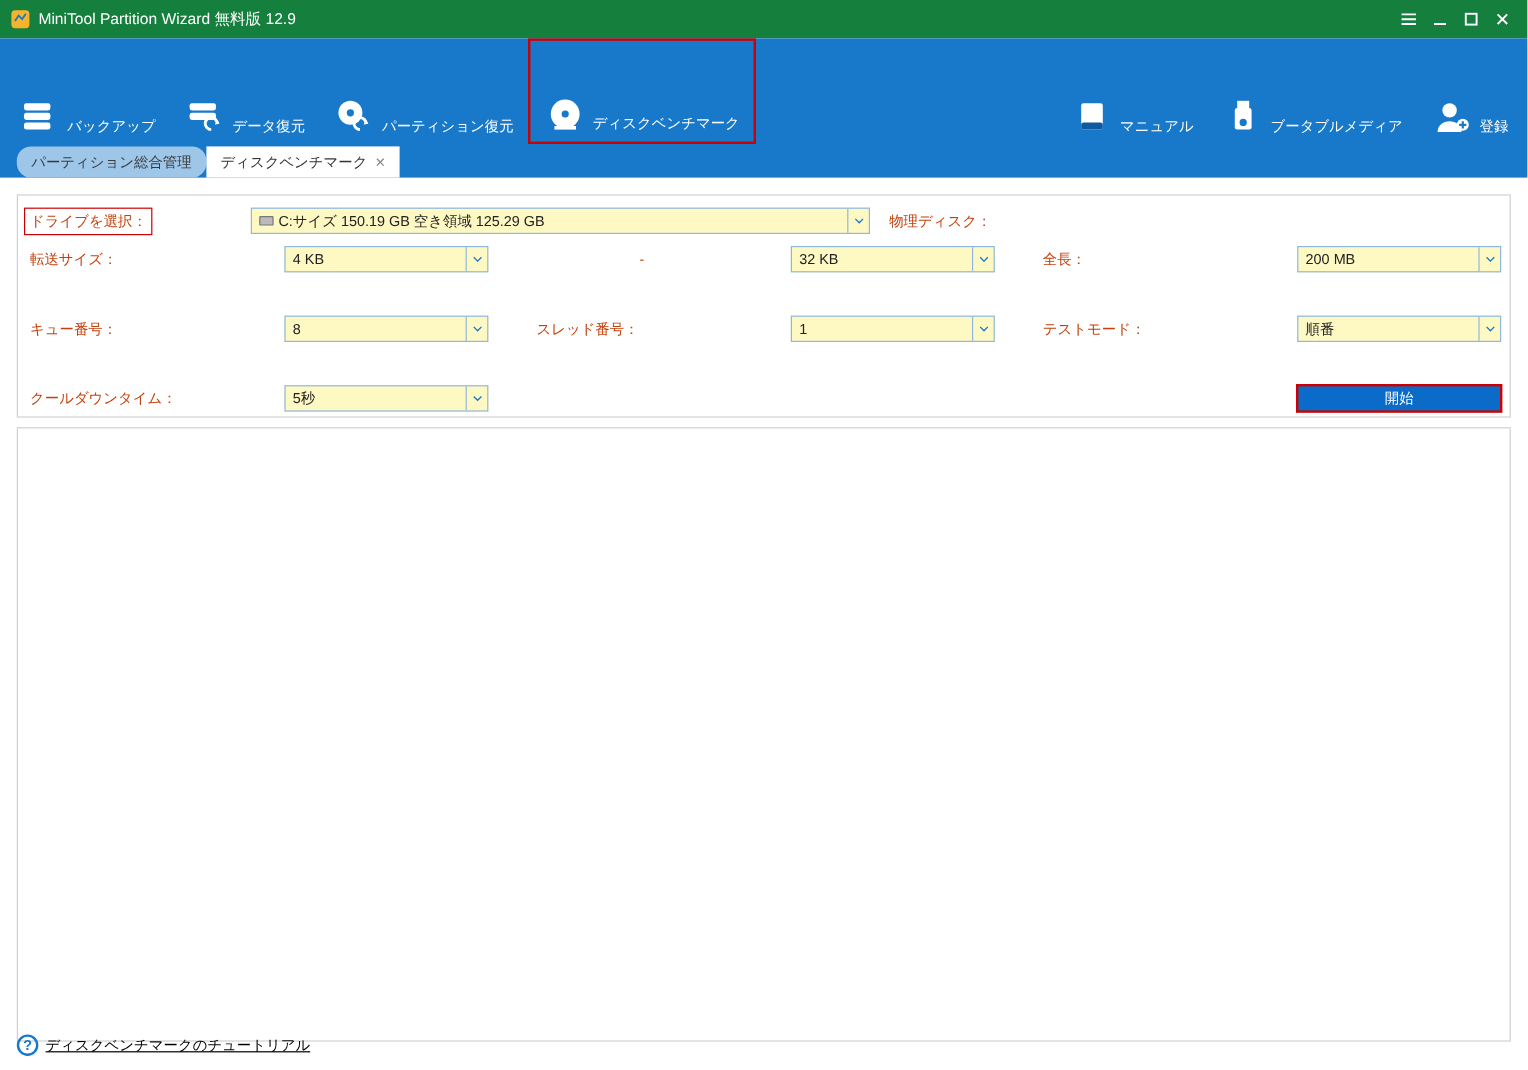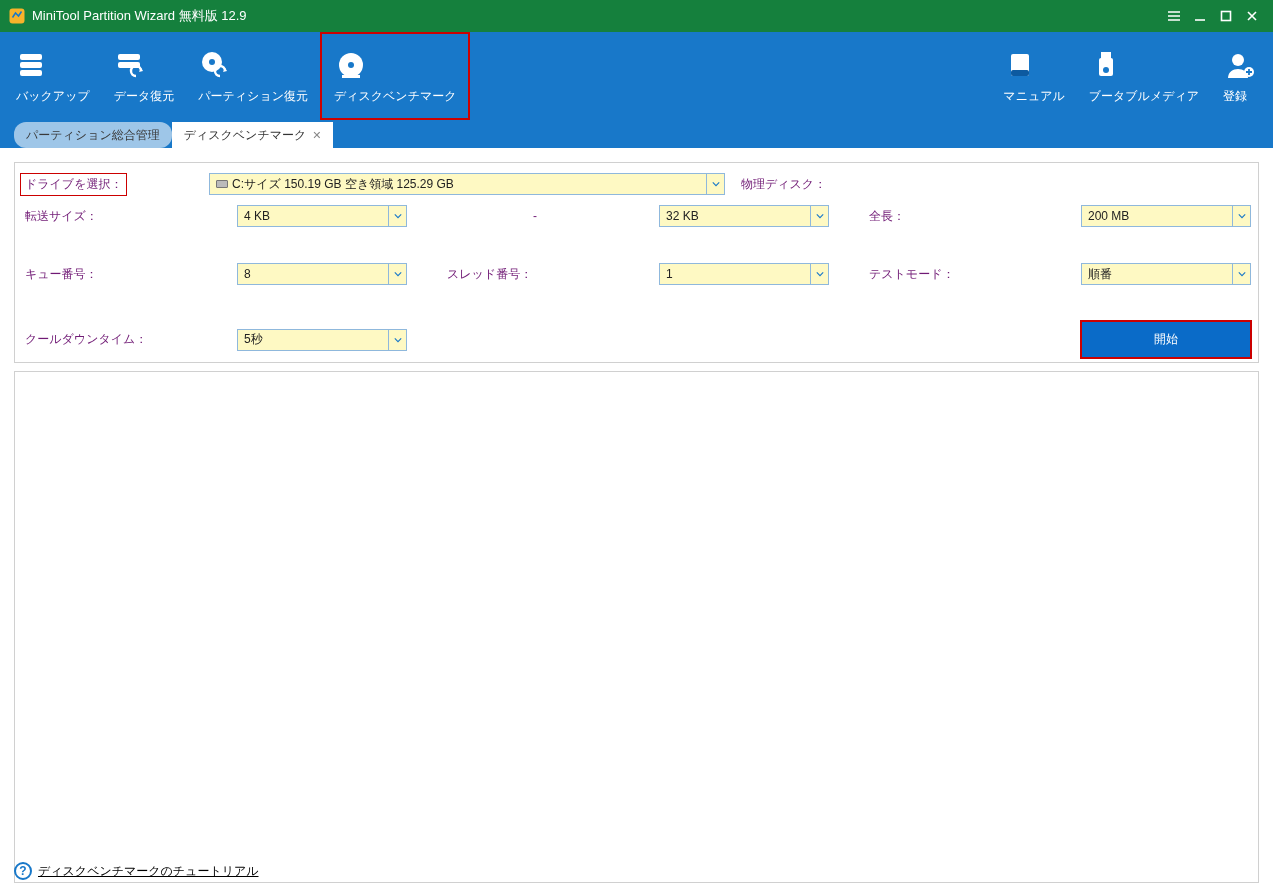--- a/index.html
+++ b/index.html
@@ -5,48 +5,48 @@
 * { box-sizing: border-box; margin: 0; padding: 0; }
 body { font-family: "Meiryo", "Yu Gothic", sans-serif; font-size: 12px; background: #fff; width: 1273px; height: 892px; overflow: hidden; }
 
 .titlebar { background: #15803d; height: 32px; display: flex; align-items: center; padding: 0 8px; color: #fff; }
 .titlebar .app-icon { width: 18px; height: 18px; margin-right: 6px; display: inline-flex; align-items: center; justify-content: center; }
 .titlebar .title { font-size: 13px; }
 .titlebar .spacer { flex: 1; }
 .titlebar .win-btn { width: 26px; height: 24px; display: inline-flex; align-items: center; justify-content: center; color: #fff; }
 
 .toolbar { background: #1878c9; height: 88px; display: flex; align-items: stretch; padding: 0 4px; color: #fff; }
-.toolbar .tb-item { display: flex; flex-direction: column; align-items: flex-start; justify-content: center; padding: 6px 12px; gap: 6px; }
+.toolbar .tb-item { display: flex; flex-direction: row; align-items: flex-end; justify-content: center; padding: 6px 12px; gap: 6px; }
 .toolbar .tb-item .tb-icon { width: 34px; height: 34px; display: inline-flex; align-items: center; justify-content: center; }
 .toolbar .tb-item .tb-label { font-size: 12px; white-space: nowrap; }
 .toolbar .tb-spacer { flex: 1; }
 .toolbar .hl { border: 2px solid #c00; }
 
 .tabbar { background: #1878c9; height: 28px; display: flex; align-items: flex-end; padding-left: 14px; }
 .tab { height: 26px; display: inline-flex; align-items: center; padding: 0 12px; font-size: 12px; gap: 6px; }
 .tab.inactive { background: #9ec6e8; color: #3a3a3a; border-radius: 12px; }
 .tab.active { background: #fff; color: #333; }
 .tab .close { color: #888; font-size: 11px; }
 
 .content { padding: 14px; }
 .panel { border: 1px solid #d0d0d0; padding: 10px 6px 4px 6px; }
 
 .form-grid { display: grid; grid-template-columns: 180px 170px 180px 170px 180px 170px; column-gap: 8px; row-gap: 10px; align-items: center; gap: 36px; }
-.lbl { font-size: 12px; color: #701a75; padding-left: 4px; }
+.lbl { font-size: 12px; color: #c2410c; padding-left: 4px; }
 .lbl.hl { outline: 1.5px solid #c00; padding: 2px 4px; display: inline-block; width: fit-content; }
 
 .combo { position: relative; display: flex; align-items: center; height: 22px; border: 1px solid #8fb8dc; background: #fef9c3; }
 .combo .val { flex: 1; padding: 0 6px; font-size: 12px; color: #222; display: flex; align-items: center; gap: 4px; }
 .combo .arrow { width: 18px; height: 100%; border-left: 1px solid #8fb8dc; display: flex; align-items: center; justify-content: center; }
 .combo .arrow svg { width: 8px; height: 8px; }
 
 .drive-row { display: grid; grid-template-columns: 180px 520px 180px auto; column-gap: 8px; align-items: center; margin-bottom: 10px; }
 .wide-combo { width: 516px; }
 
-.startbtn { background: #0a6bc8; color: #fff; height: 37px; display: flex; align-items: center; justify-content: center; outline: 2px solid #c00; outline-offset: -1px; }
+.startbtn { background: #0a6bc8; color: #fff; height: 22px; display: flex; align-items: center; justify-content: center; outline: 2px solid #c00; outline-offset: -1px; }
 
 .dash { text-align: center; }
 
 .results { border: 1px solid #d0d0d0; margin-top: 8px; height: 512px; }
 
 .footer { position: absolute; bottom: 12px; left: 14px; display: flex; align-items: center; gap: 6px; }
 .footer .help-icon { width: 18px; height: 18px; border: 2px solid #1878c9; border-radius: 50%; display: inline-flex; align-items: center; justify-content: center; color: #1878c9; font-weight: bold; font-size: 12px; }
 .footer a { color: #000000; text-decoration: underline; font-size: 12px; }
 
 .hd-icon { width:12px; height:8px; background:#bbb; border:1px solid #777; border-radius:1px; display:inline-block; }

